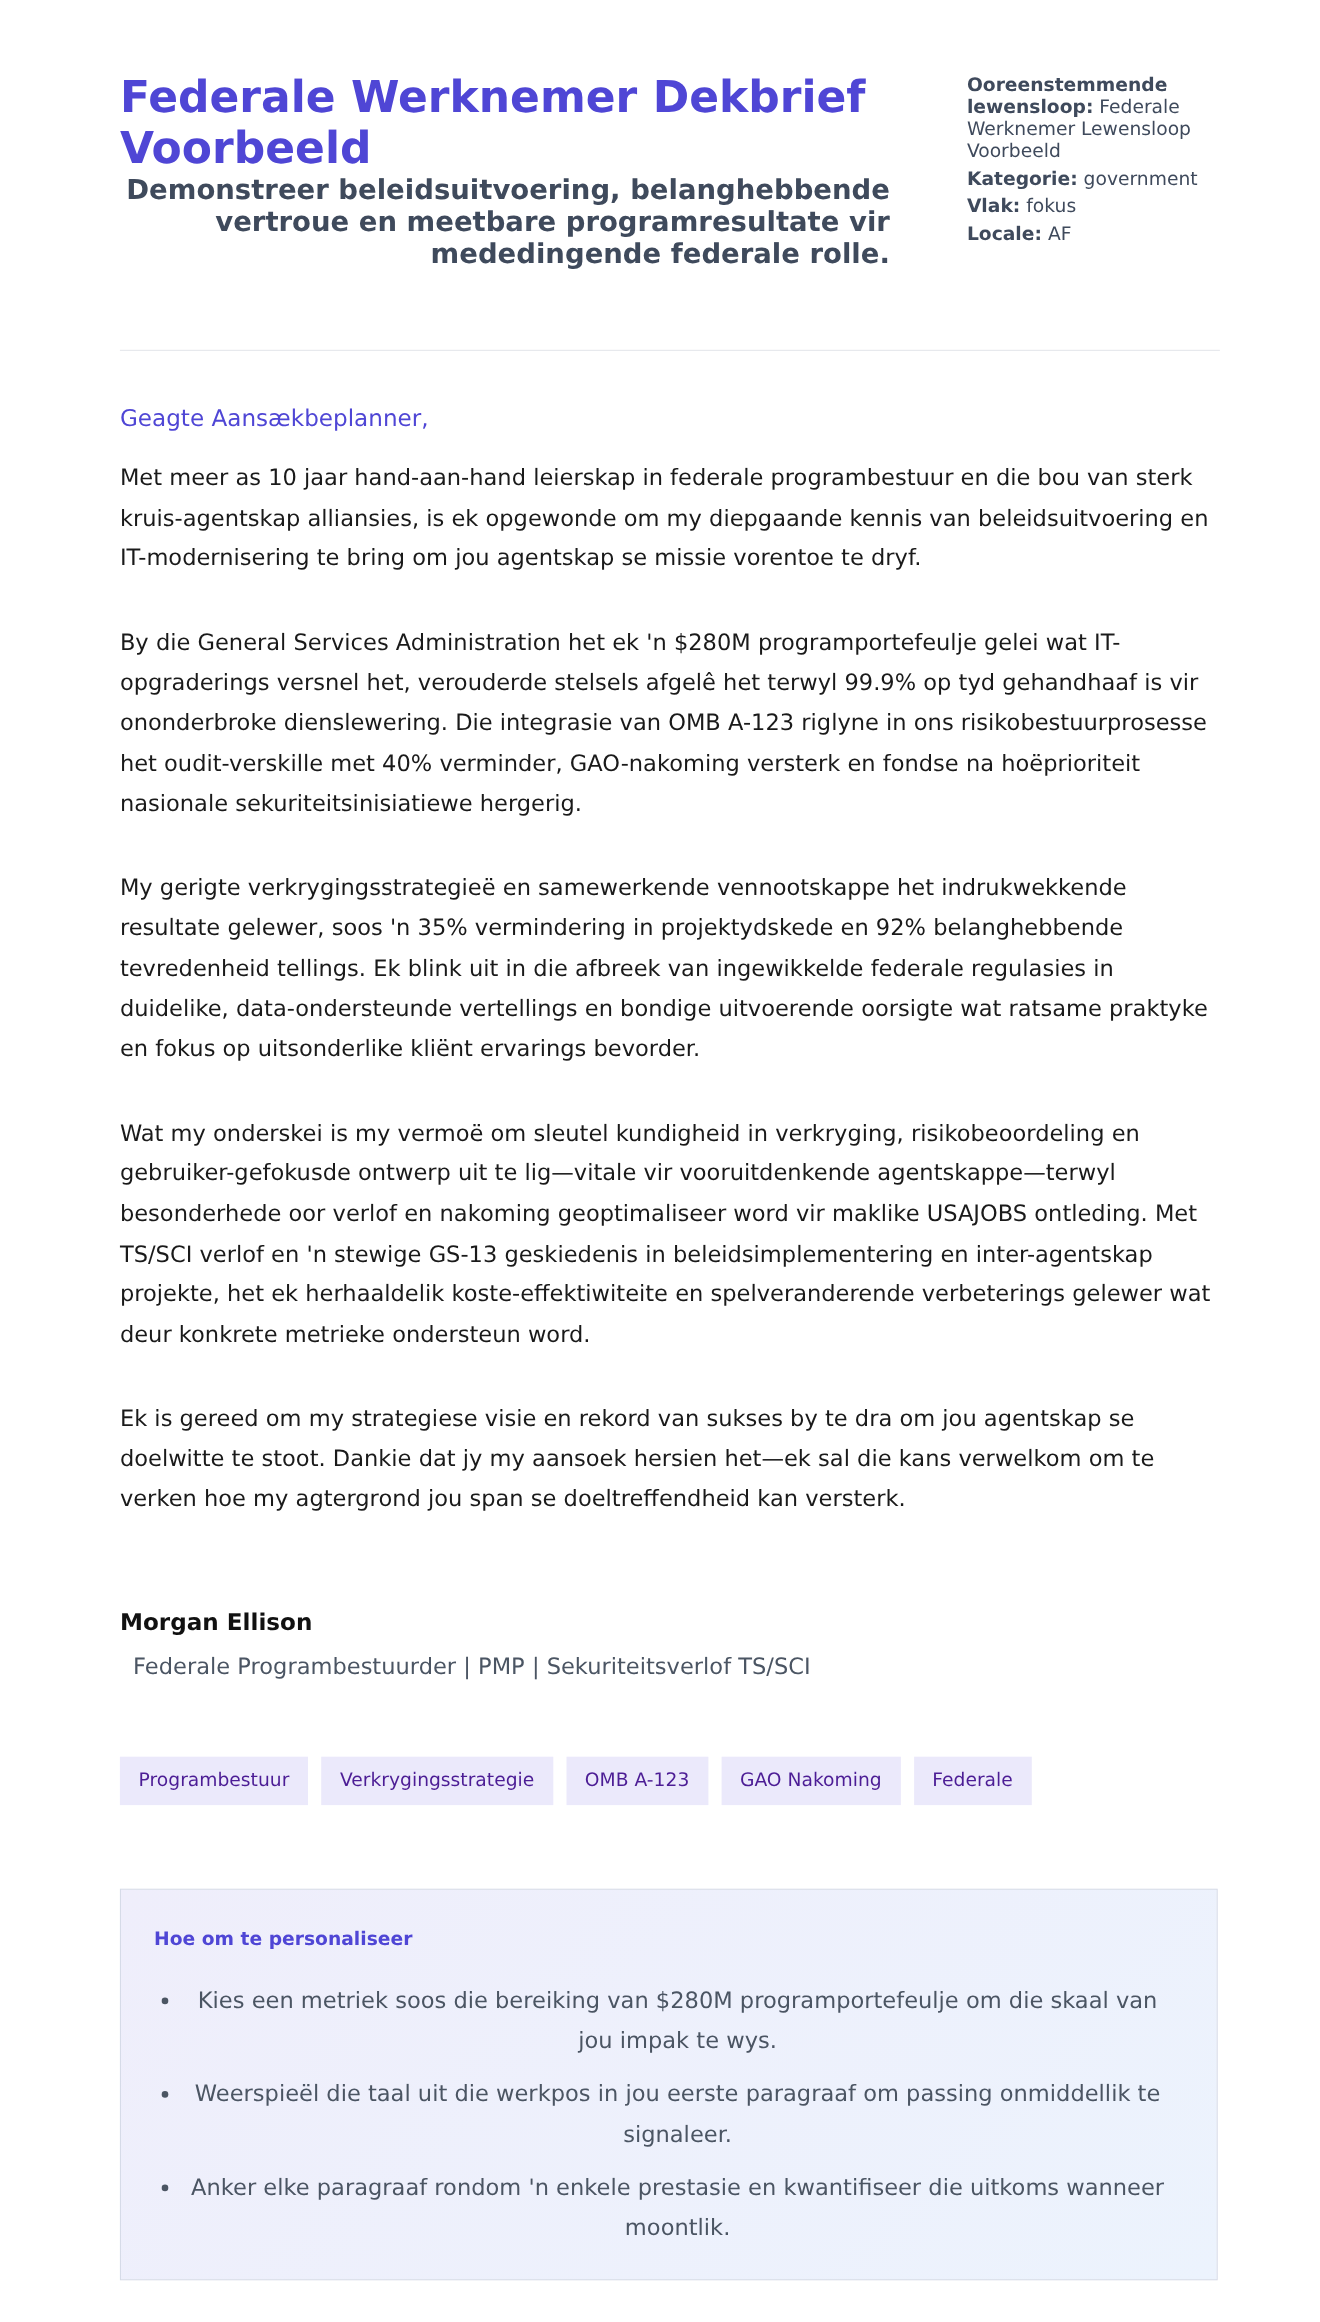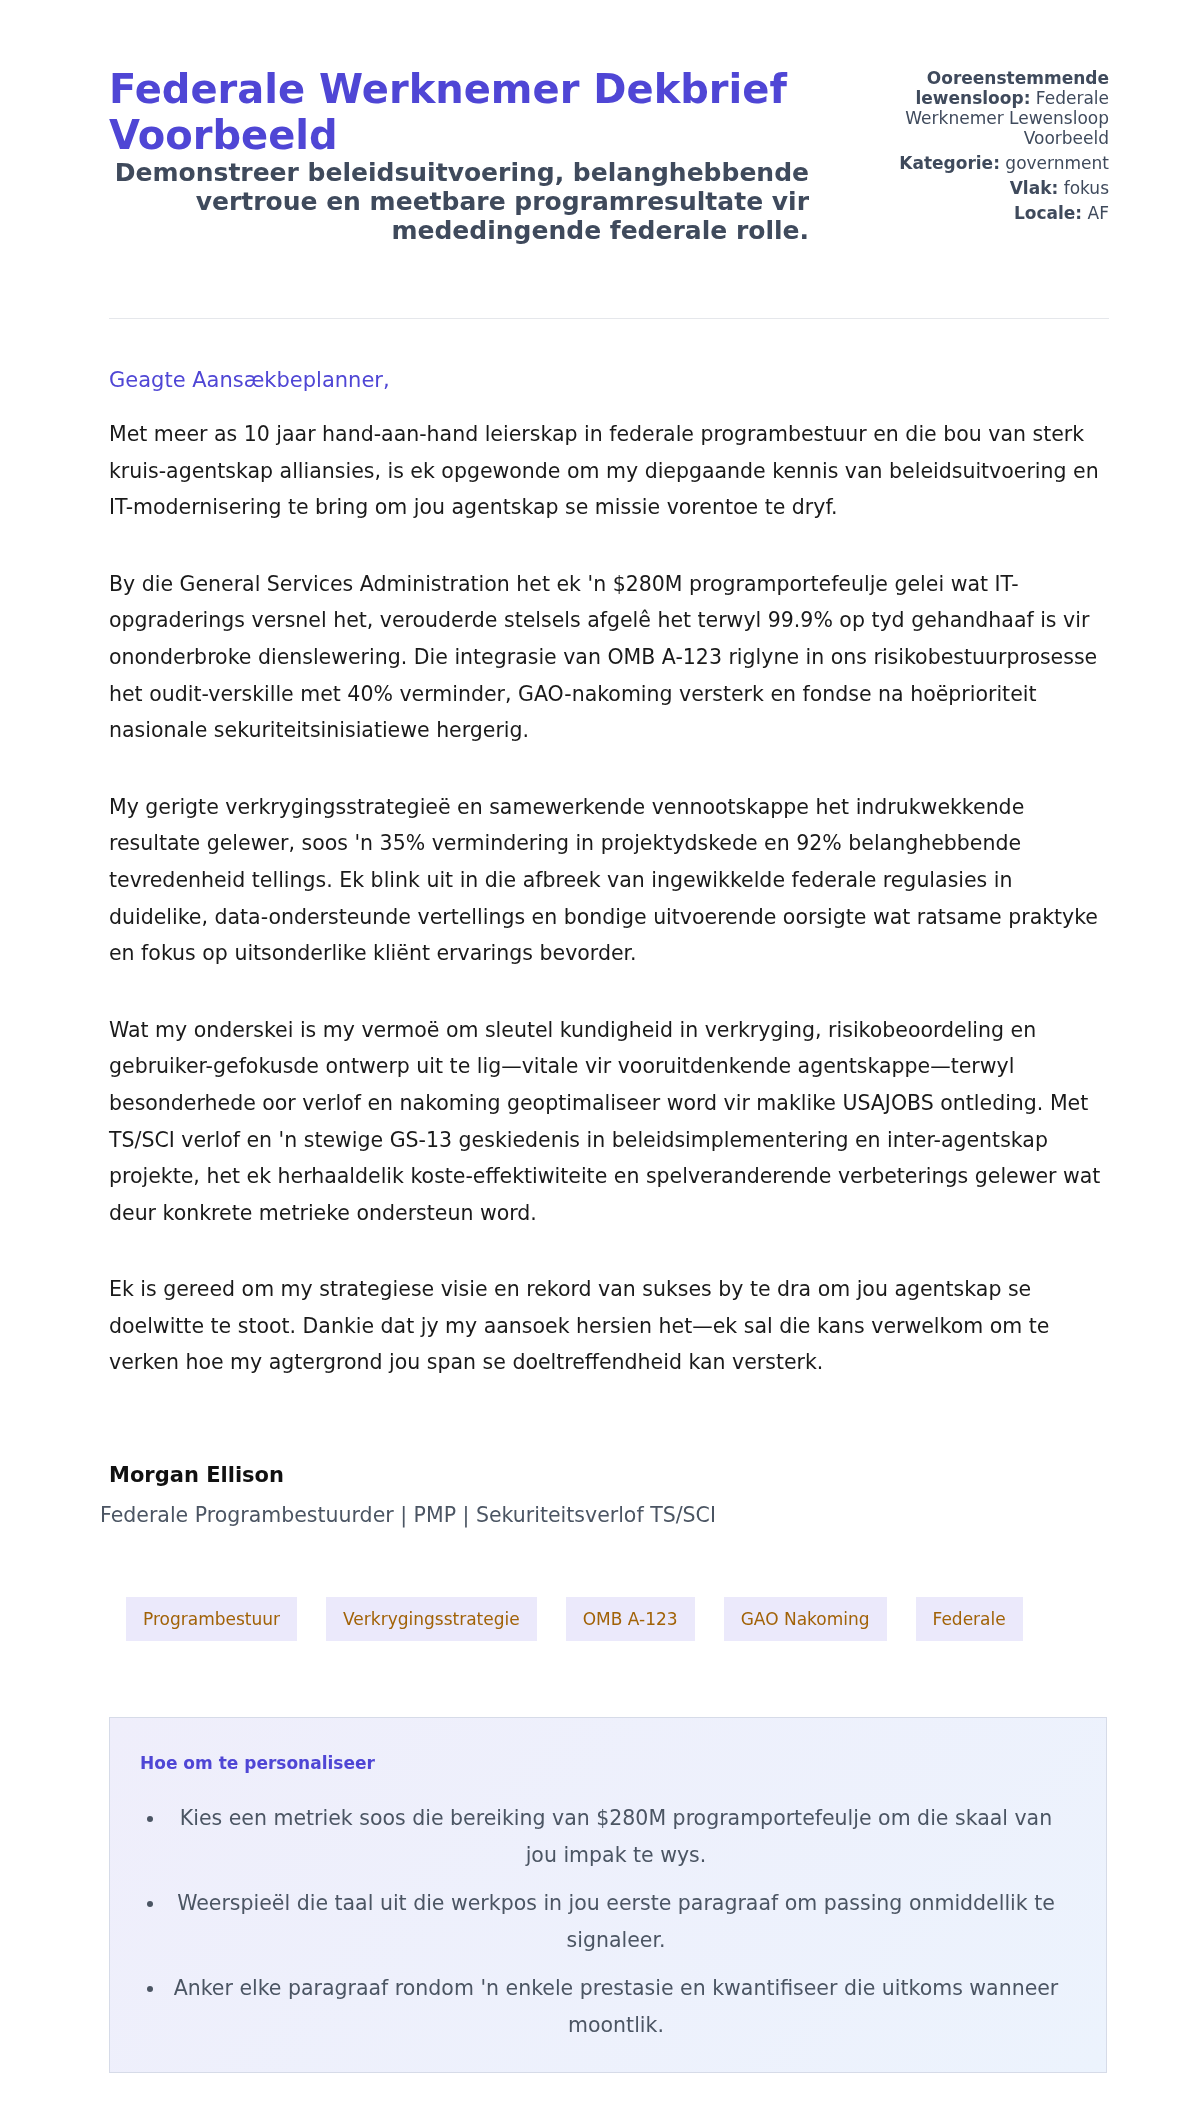--- a/index.html
+++ b/index.html
@@ -1,31 +1,31 @@
 <!DOCTYPE html>
 <html><head>
 <meta charset="utf-8">
 <style>
   html, body { margin: 0; padding: 0; background: #ffffff; }
   body { width: 1200px; height: 2111px; font-family: "DejaVu Sans", sans-serif; color: #1f2328; }
   .page { position: relative; width: 1200px; height: 1745px; }
   .header { position: absolute; left: 109px; top: 66px; width: 1000px; }
   .title { font-size: 40px; line-height: 46px; font-weight: bold; color: #4f46d5; margin: 0; width: 700px; }
   .subtitle { font-size: 25px; line-height: 29px; font-weight: bold; color: #3f4a5c; margin: 0; width: 700px; text-align: right; }
-  .meta { position: absolute; right: 0; top: 2px; width: 230px; text-align: right; font-size: 17px; line-height: 20px; color: #3f4a5c; }
+  .meta { position: absolute; right: 0; top: 2px; width: 230px; font-size: 17px; line-height: 20px; color: #3f4a5c; }
   .meta .row { margin-bottom: 5px; }
   .meta b { color: #3f4a5c; }
   .divider { position: absolute; left: 109px; top: 318px; width: 1000px; height: 1px; background: #e5e7eb; }
   .greeting { position: absolute; left: 109px; top: 368px; font-size: 21px; font-weight: normal; color: #4f46d5; }
   .body { position: absolute; left: 109px; top: 416px; width: 1000px; font-size: 20.5px; line-height: 36.6px; color: #1a1a1a; }
   .body p { margin: 0 0 40px 0; }
   .sig-name { position: absolute; left: 109px; top: 1463px; font-size: 21px; font-weight: bold; color: #111; }
-  .sig-title { position: absolute; left: 100px; top: 1503px; font-size: 20.5px; color: #4b5563; }
+  .sig-title { position: absolute; left: 121px; top: 1503px; font-size: 20.5px; color: #4b5563; }
   .tags { position: absolute; left: 109px; top: 1597px; display: flex; gap: 12px; }
-  .tag { background: #ebe9fb; color: #a16207; font-size: 17px; padding: 0 17px; height: 44px; line-height: 44px; margin-left: 17px; }
+  .tag { background: #ebe9fb; color: #4c1d95; font-size: 17px; padding: 0 17px; height: 44px; line-height: 44px; }
   .tips { position: absolute; left: 109px; top: 1717px; width: 998px; height: 356px; border: 1px solid #d6dbe8;
           background: linear-gradient(135deg, #efeefb 0%, #ecf3fd 100%); box-sizing: border-box; }
   .tips h3 { margin: 0; position: absolute; left: 30px; top: 35px; font-size: 17px; font-weight: bold; color: #4f46d5; }
   .tips ul { position: absolute; left: 30px; top: 82px; margin: 0; padding: 0 0 0 26px; width: 900px;
              font-size: 20.5px; line-height: 37px; color: #4b5563; text-align: center; }
   .tips li { margin-bottom: 11px; }
 </style>
 </head>
 <body>
 

